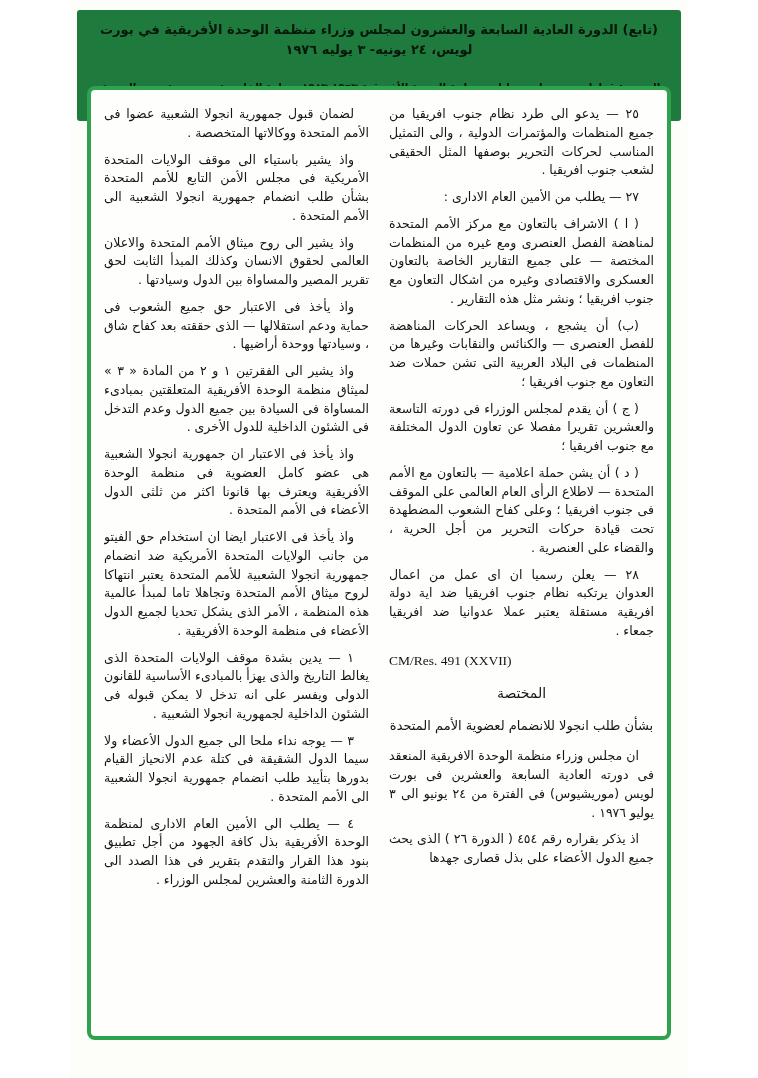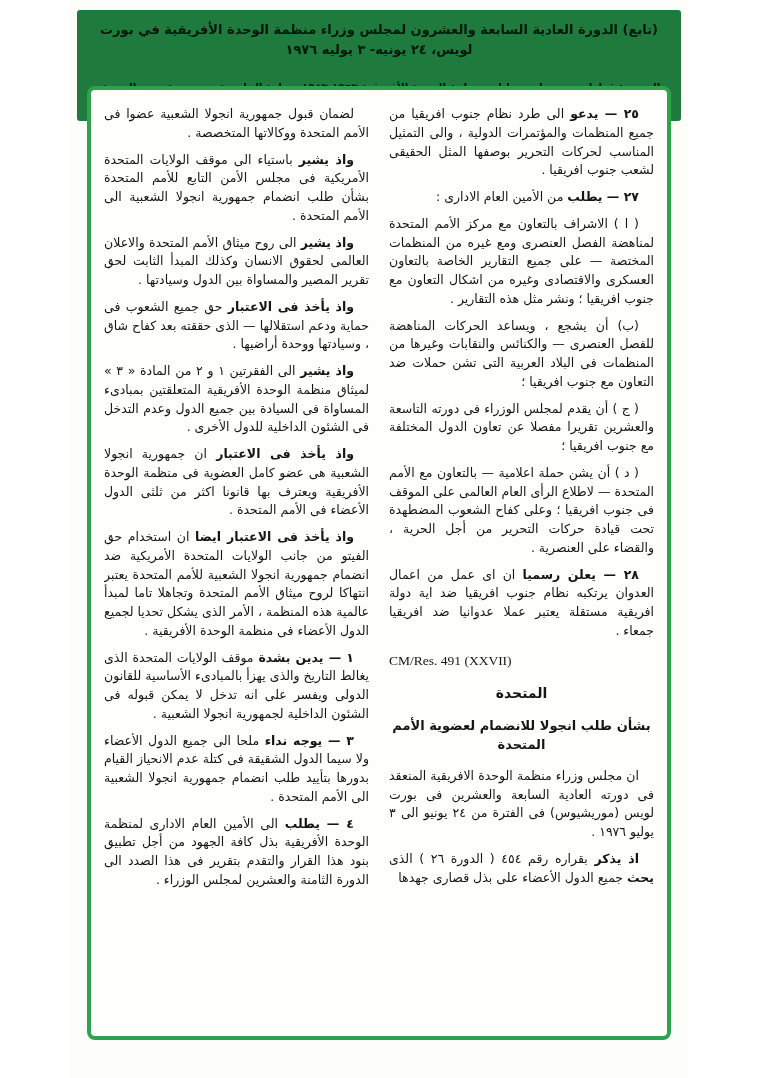--- a/index.html
+++ b/index.html
@@ -59,21 +59,21 @@
     flex: 1 1 0;
     overflow: hidden;
     font-size: 12.5px;
     line-height: 1.5;
     text-align: justify;
   }
   .para {
     margin: 0 0 8px;
     text-indent: 15px;
   }
-  .para b { font-weight: bold; }
+  .para b { font-weight: normal; }
   .para.ltr {
     direction: ltr;
     text-align: left;
     text-indent: 0;
     margin: 10px 0 12px;
     font-family: "Liberation Serif", serif;
     font-size: 13.5px;
   }
   .para.head {
     text-align: center;
@@ -111,21 +111,21 @@
   <div class="content-frame">
     <div class="col">
         <p class="para"><b>٢٥ — يدعو</b><span> الى طرد نظام جنوب افريقيا من جميع المنظمات والمؤتمرات الدولية ، والى التمثيل المناسب لحركات التحرير بوصفها المثل الحقيقى لشعب جنوب افريقيا .</span></p>
         <p class="para"><b>٢٧ — يطلب</b><span> من الأمين العام الادارى :</span></p>
         <p class="para"><span>( ا ) الاشراف بالتعاون مع مركز الأمم المتحدة لمناهضة الفصل العنصرى ومع غيره من المنظمات المختصة — على جميع التقارير الخاصة بالتعاون العسكرى والاقتصادى وغيره من اشكال التعاون مع جنوب افريقيا ؛ ونشر مثل هذه التقارير .</span></p>
         <p class="para"><span>(ب) أن يشجع ، ويساعد الحركات المناهضة للفصل العنصرى — والكنائس والنقابات وغيرها من المنظمات فى البلاد العربية التى تشن حملات ضد التعاون مع جنوب افريقيا ؛</span></p>
         <p class="para"><span>( ج ) أن يقدم لمجلس الوزراء فى دورته التاسعة والعشرين تقريرا مفصلا عن تعاون الدول المختلفة مع جنوب افريقيا ؛</span></p>
         <p class="para"><span>( د ) أن يشن حملة اعلامية — بالتعاون مع الأمم المتحدة — لاطلاع الرأى العام العالمى على الموقف فى جنوب افريقيا ؛ وعلى كفاح الشعوب المضطهدة تحت قيادة حركات التحرير من أجل الحرية ، والقضاء على العنصرية .</span></p>
         <p class="para"><b>٢٨ — يعلن رسميا</b><span> ان اى عمل من اعمال العدوان يرتكبه نظام جنوب افريقيا ضد اية دولة افريقية مستقلة يعتبر عملا عدوانيا ضد افريقيا جمعاء .</span></p>
         <p class="para ltr"><span>CM/Res. 491 (XXVII)</span></p>
-        <p class="para head"><b>المتحدة</b></p>
+        <p class="para head"><b>المختصة</b></p>
         <p class="para subhead"><b>بشأن طلب انجولا للانضمام لعضوية الأمم المتحدة</b></p>
         <p class="para"><span>ان مجلس وزراء منظمة الوحدة الافريقية المنعقد فى دورته العادية السابعة والعشرين فى بورت لويس (موريشيوس) فى الفترة من ٢٤ يونيو الى ٣ يوليو ١٩٧٦ .</span></p>
         <p class="para"><b>اذ يذكر</b><span> بقراره رقم ٤٥٤ ( الدورة ٢٦ ) الذى </span><b>يحث</b><span> جميع الدول الأعضاء على بذل قصارى جهدها</span></p>
       </div>
     <div class="col">
         <p class="para"><span>لضمان قبول جمهورية انجولا الشعبية عضوا فى الأمم المتحدة ووكالاتها المتخصصة .</span></p>
         <p class="para"><b>واذ يشير</b><span> باستياء الى موقف الولايات المتحدة الأمريكية فى مجلس الأمن التابع للأمم المتحدة بشأن طلب انضمام جمهورية انجولا الشعبية الى الأمم المتحدة .</span></p>
         <p class="para"><b>واذ يشير</b><span> الى روح ميثاق الأمم المتحدة والاعلان العالمى لحقوق الانسان وكذلك المبدأ الثابت لحق تقرير المصير والمساواة بين الدول وسيادتها .</span></p>
         <p class="para"><b>واذ يأخذ فى الاعتبار</b><span> حق جميع الشعوب فى حماية ودعم استقلالها — الذى حققته بعد كفاح شاق ، وسيادتها ووحدة أراضيها .</span></p>
         <p class="para"><b>واذ يشير</b><span> الى الفقرتين ١ و ٢ من المادة « ٣ » لميثاق منظمة الوحدة الأفريقية المتعلقتين بمبادىء المساواة فى السيادة بين جميع الدول وعدم التدخل فى الشئون الداخلية للدول الأخرى .</span></p>

